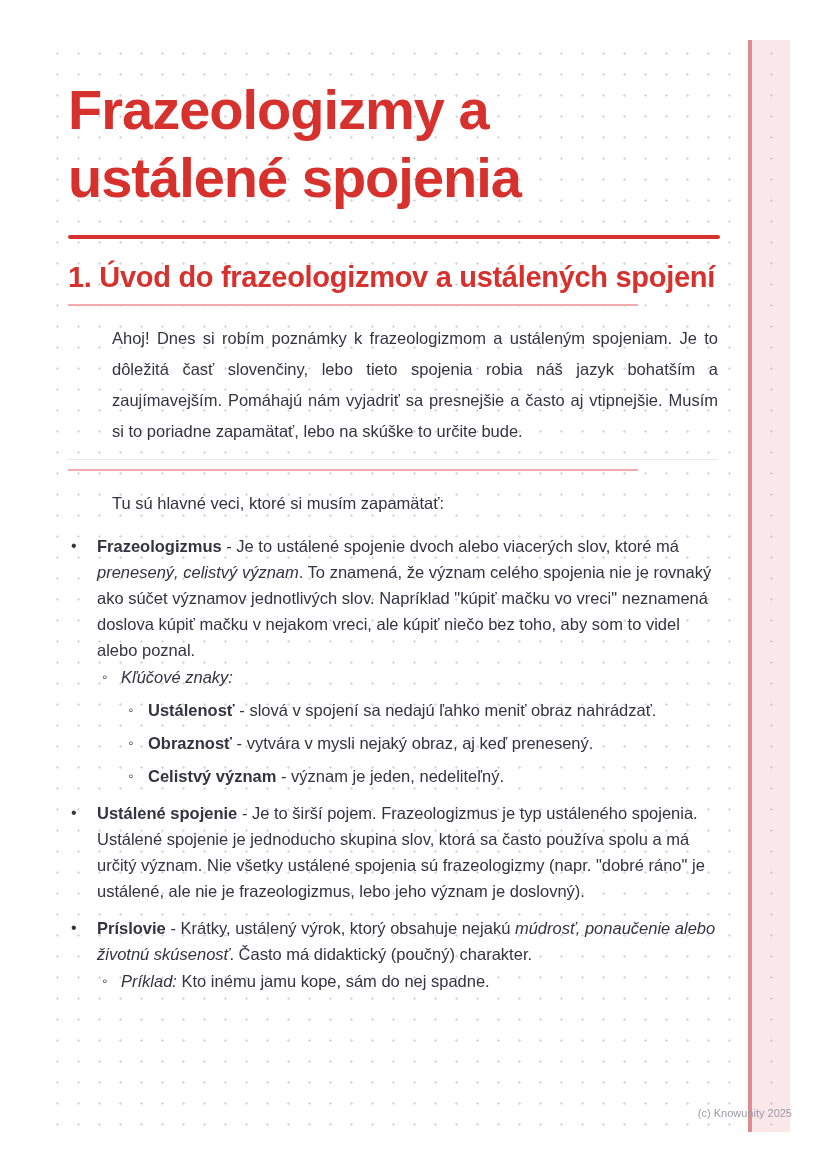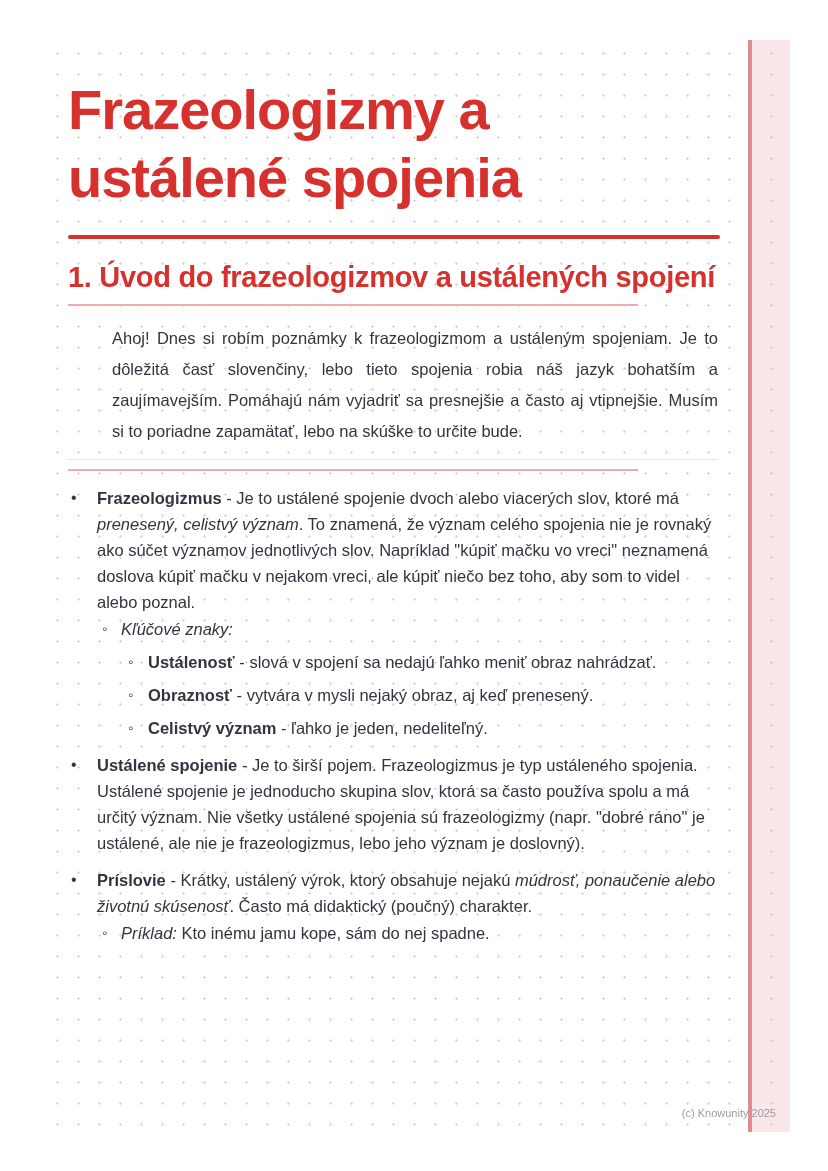--- a/index.html
+++ b/index.html
@@ -39,21 +39,21 @@
   .li1 { position: relative; padding-left: 29px; margin-top: 11px; }
   .li2 { position: relative; padding-left: 53px; margin-top: 1px; }
   .li3 { position: relative; padding-left: 80px; margin-top: 7px; }
   .mk { position: absolute; top: 0; }
   .mk-l1 { left: 3px; font-size: 16px; }
   .mk-l2 { left: 34px; font-size: 15px; }
   .mk-l3 { left: 60px; font-size: 15px; }
   .b { font-weight: 700; }
   .i { font-style: italic; margin-top: 12px; }
   .copyright {
-    position: absolute; top: 1107px; right: 52px;
+    position: absolute; top: 1107px; right: 36px;
     font-size: 11px; color: #9b9ba3; z-index: 5;
   }
 </style>
 </head>
 <body>
 
 <div class="sheet">
   <div class="stripe"></div>
 
   <div class="content">
@@ -63,20 +63,21 @@
 
     <section>
       <h2 class="section-heading">1. Úvod do frazeologizmov a ustálených spojení</h2>
       <div class="heading-underline"></div>
       <p class="body-par justified">Ahoj! Dnes si robím poznámky k frazeologizmom a ustáleným spojeniam. Je to dôležitá časť slovenčiny, lebo tieto spojenia robia náš jazyk bohatším a zaujímavejším. Pomáhajú nám vyjadriť sa presnejšie a často aj vtipnejšie. Musím si to poriadne zapamätať, lebo na skúške to určite bude.</p>
       <div class="divider"></div>
     </section>
 
     <section>
       <div class="heading-underline"></div>
+      <p class="body-par">Tu sú hlavné veci, ktoré si musím zapamätať:</p>
 
       <div class="list">
 
         <div class="li1">
           <span class="mk mk-l1">•</span>
           <span class="b">Frazeologizmus</span><span> - Je to ustálené spojenie dvoch alebo viacerých slov, ktoré má </span><span class="i">prenesený, celistvý význam</span><span>. To znamená, že význam celého spojenia nie je rovnaký ako súčet významov jednotlivých slov. Napríklad "kúpiť mačku vo vreci" neznamená doslova kúpiť mačku v nejakom vreci, ale kúpiť niečo bez toho, aby som to videl alebo poznal.</span>
         </div>
 
         <div class="li2">
           <span class="mk mk-l2">◦</span>
@@ -88,21 +89,21 @@
           <span class="b">Ustálenosť</span><span> - slová v spojení sa nedajú ľahko meniť obraz nahrádzať.</span>
         </div>
 
         <div class="li3">
           <span class="mk mk-l3">◦</span>
           <span class="b">Obraznosť</span><span> - vytvára v mysli nejaký obraz, aj keď prenesený.</span>
         </div>
 
         <div class="li3">
           <span class="mk mk-l3">◦</span>
-          <span class="b">Celistvý význam</span><span> - ľahko je jeden, nedeliteľný.</span>
+          <span class="b">Celistvý význam</span><span> - význam je jeden, nedeliteľný.</span>
         </div>
 
         <div class="li1">
           <span class="mk mk-l1">•</span>
           <span class="b">Ustálené spojenie</span><span> - Je to širší pojem. Frazeologizmus je typ ustáleného spojenia. Ustálené spojenie je jednoducho skupina slov, ktorá sa často používa spolu a má určitý význam. Nie všetky ustálené spojenia sú frazeologizmy (napr. "dobré ráno" je ustálené, ale nie je frazeologizmus, lebo jeho význam je doslovný).</span>
         </div>
 
         <div class="li1">
           <span class="mk mk-l1">•</span>
           <span class="b">Príslovie</span><span> - Krátky, ustálený výrok, ktorý obsahuje nejakú </span><span class="i">múdrosť, ponaučenie alebo životnú skúsenosť</span><span>. Často má didaktický (poučný) charakter.</span>

